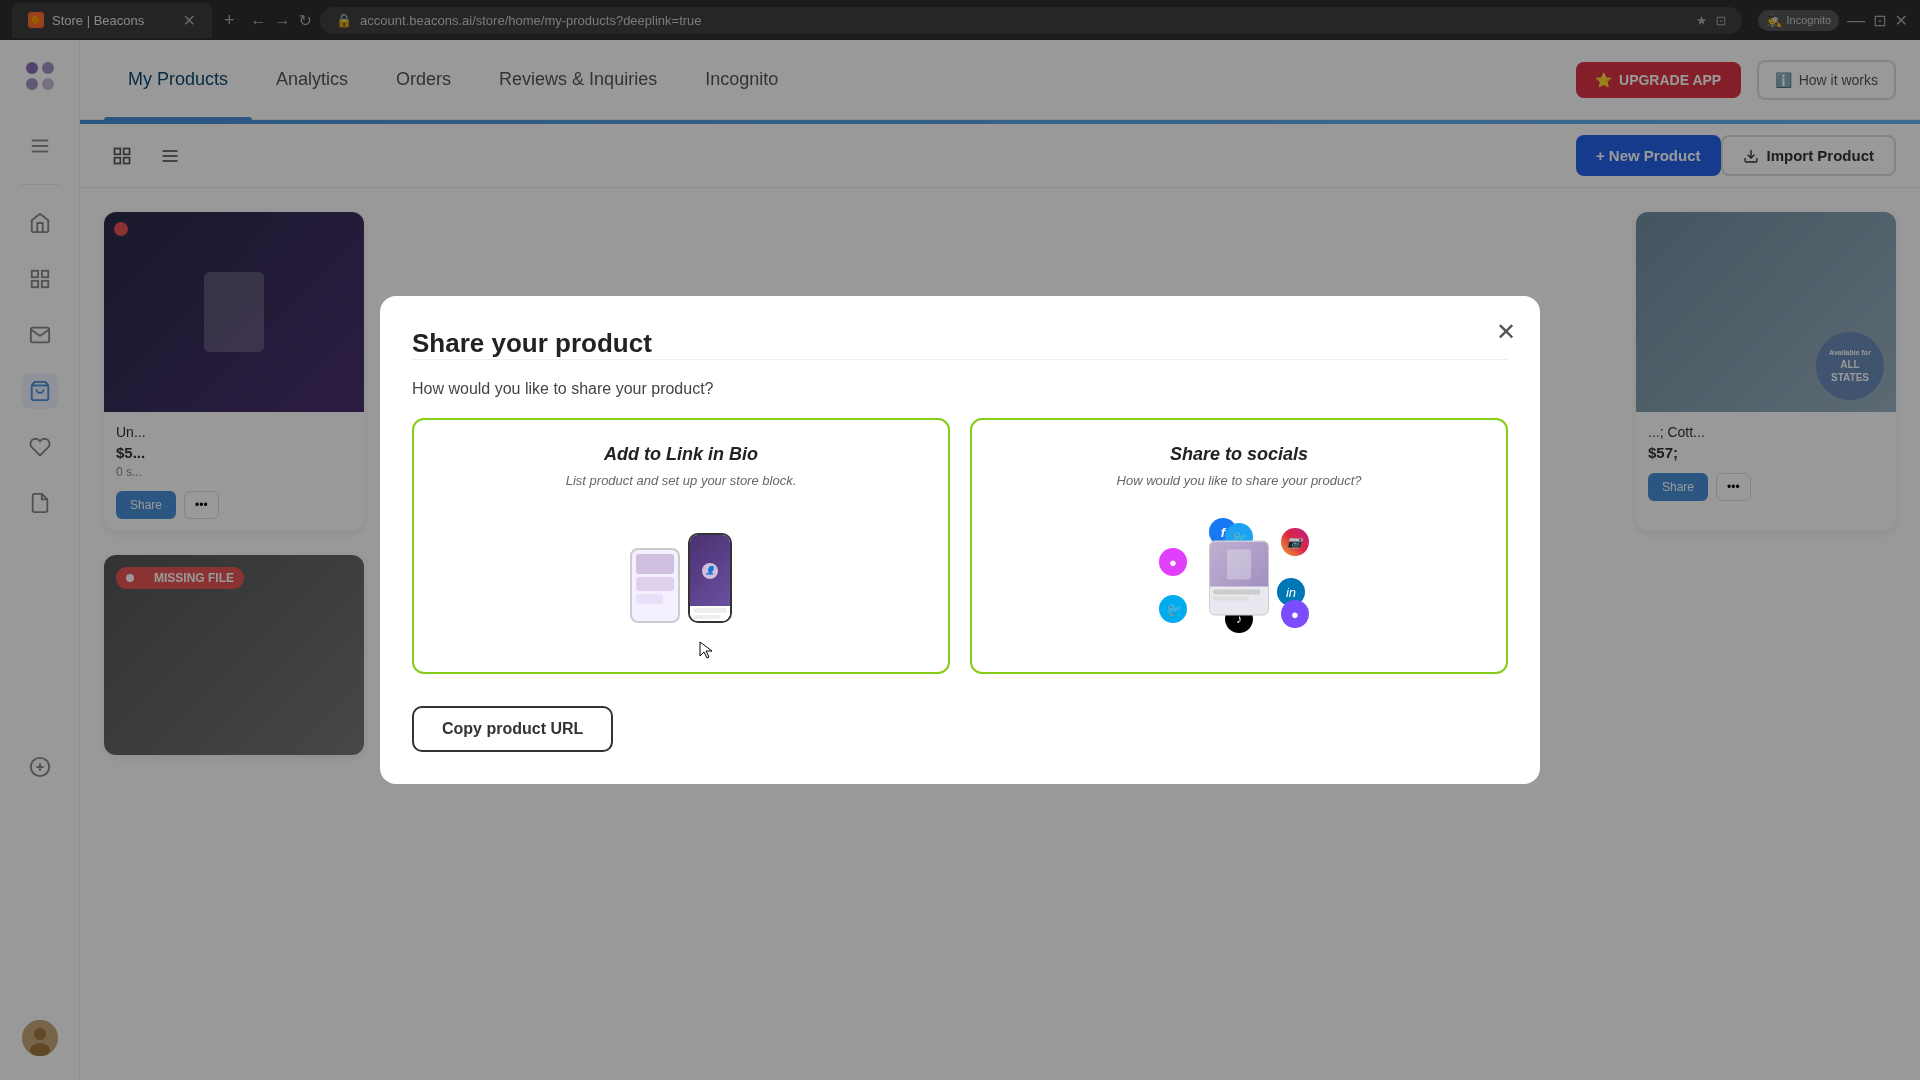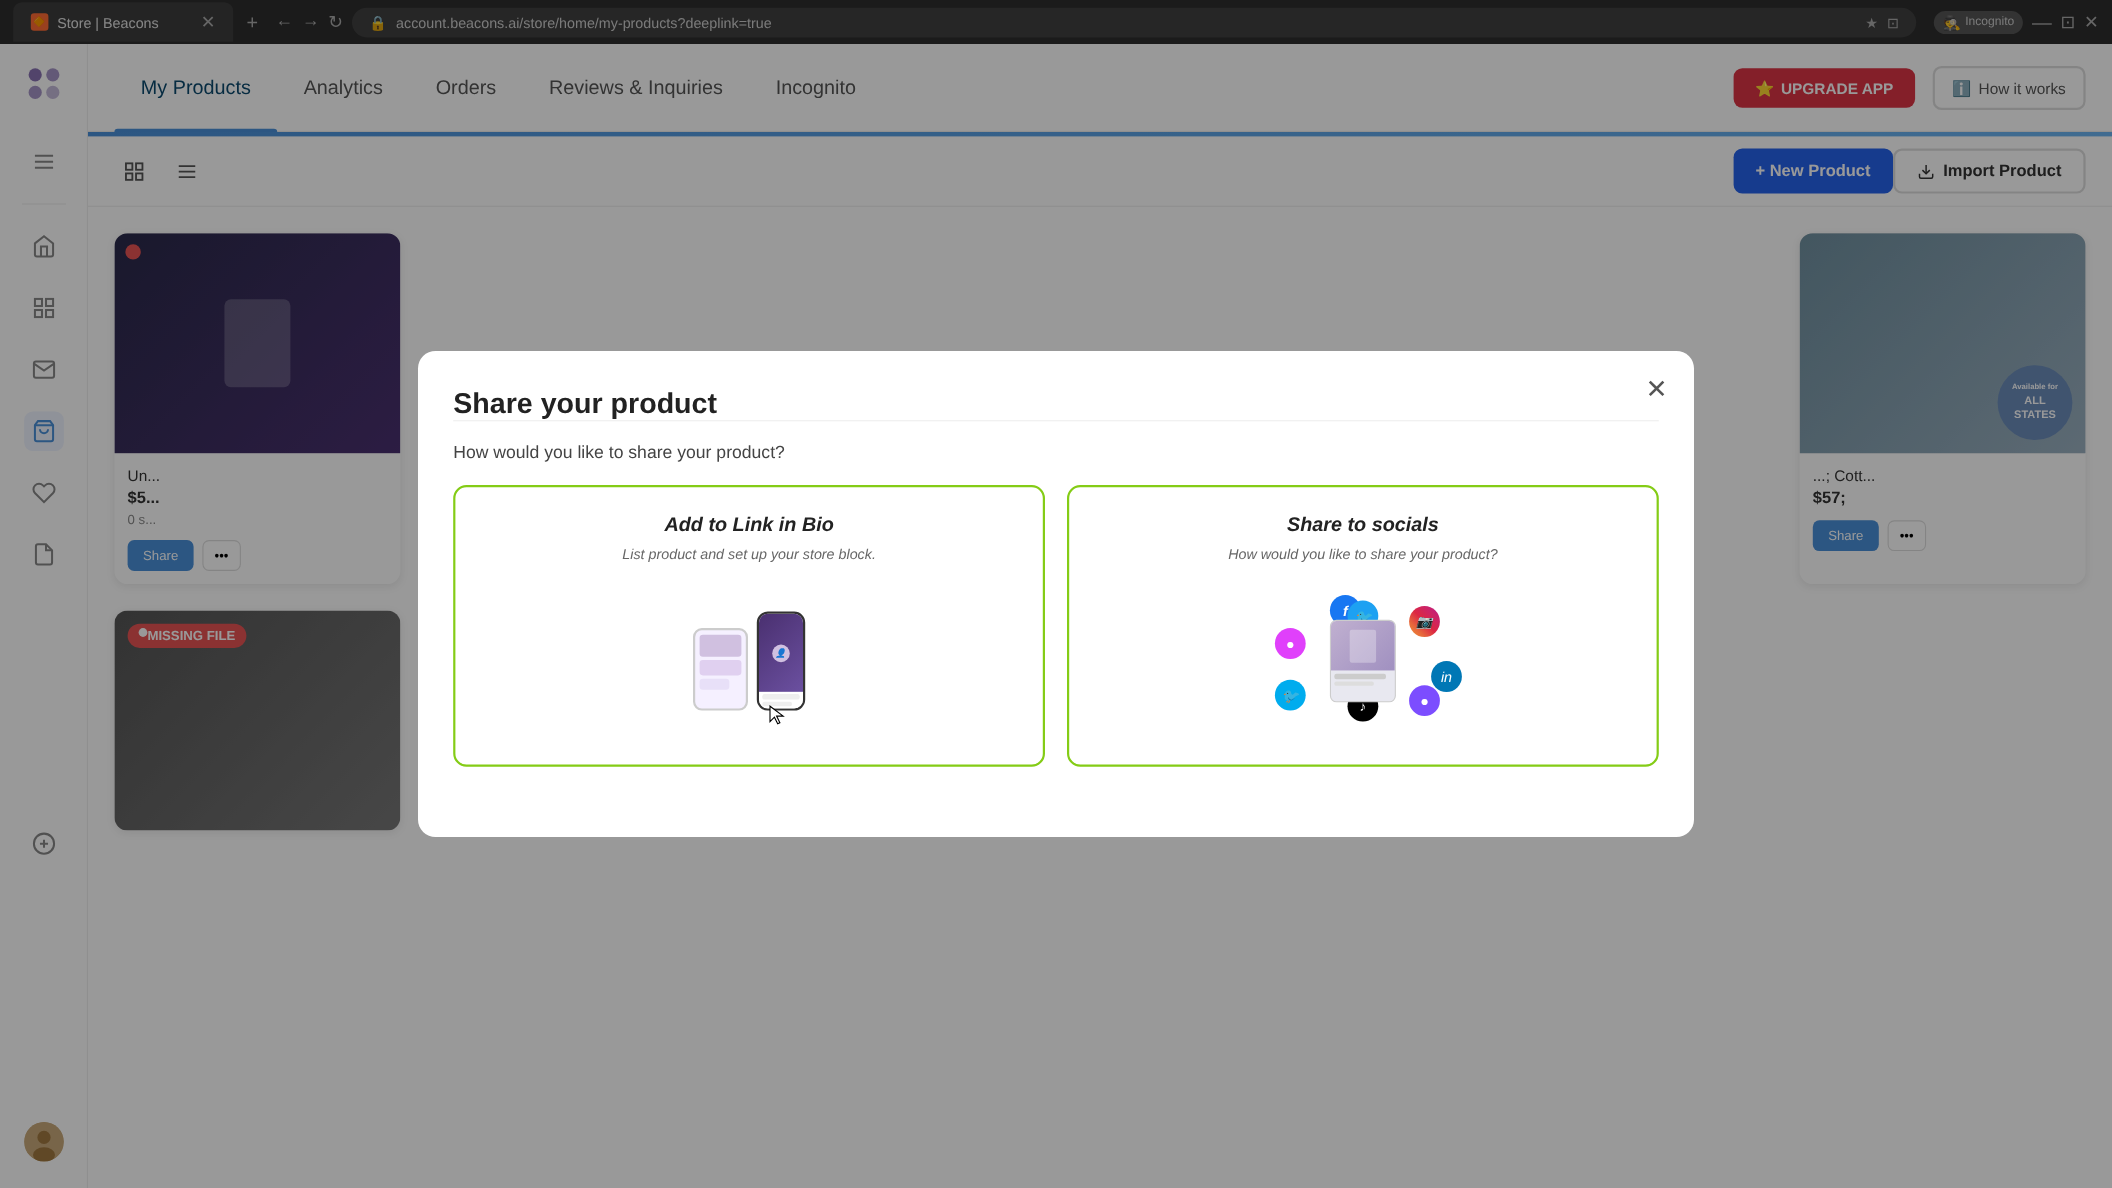--- a/index.html
+++ b/index.html
@@ -47,21 +47,21 @@
     .toolbar { height: 64px; display: flex; align-items: center; padding: 0 24px; gap: 12px; border-bottom: 1px solid #eee; }
     .view-btn { width: 36px; height: 36px; display: flex; align-items: center; justify-content: center; border: none; background: none; cursor: pointer; color: #555; border-radius: 6px; }
     .toolbar-right { margin-left: auto; display: flex; gap: 0; }
     .new-product-btn { background: #2563eb; color: white; border: none; padding: 10px 20px; border-radius: 8px; font-size: 15px; font-weight: 600; cursor: pointer; }
     .import-product-btn { background: white; color: #333; border: 2px solid #ddd; padding: 10px 20px; border-radius: 8px; font-size: 15px; font-weight: 600; cursor: pointer; display: flex; align-items: center; gap: 8px; }
 
     
     .product-grid { padding: 24px; display: flex; gap: 20px; flex-wrap: wrap; overflow-y: auto; }
     .product-card { width: 260px; background: white; border-radius: 12px; overflow: hidden; box-shadow: 0 2px 8px rgba(0,0,0,0.08); }
     .product-img { height: 200px; background: #ddd; display: flex; align-items: center; justify-content: center; position: relative; }
-    .missing-badge { position: absolute; top: 12px; left: 12px; background: #e85454; color: white; font-size: 12px; padding: 4px 10px; border-radius: 12px; display: flex; align-items: flex-start; gap: 0; font-weight: 600; }
+    .missing-badge { position: absolute; top: 12px; left: 12px; background: #e85454; color: white; font-size: 12px; padding: 4px 10px; border-radius: 12px; display: flex; align-items: center; gap: 20px; font-weight: 600; }
     .product-info { padding: 12px; }
     .product-name { font-size: 14px; color: #333; font-weight: 500; }
     .product-price { font-size: 15px; color: #333; font-weight: 600; margin-top: 4px; }
     .product-stats { font-size: 12px; color: #888; margin-top: 4px; }
     .product-actions { display: flex; gap: 8px; margin-top: 12px; }
     .share-btn { background: #4a90d9; color: white; border: none; padding: 6px 14px; border-radius: 6px; font-size: 12px; cursor: pointer; }
     .more-btn { background: none; border: 1px solid #ddd; padding: 6px 10px; border-radius: 6px; font-size: 12px; cursor: pointer; }
 
     
     .modal-overlay { position: fixed; top: 0; left: 0; width: 1920px; height: 1080px; background: rgba(0,0,0,0.4); display: flex; align-items: center; justify-content: center; z-index: 100; }
@@ -345,29 +345,30 @@
               </div>
             </div>
 
             <div style="position:absolute;top:5px;left:60px;width:28px;height:28px;border-radius:50%;background:#1877f2;display:flex;align-items:center;justify-content:center;color:white;font-size:13px;font-weight:bold;">f</div>
 
             <div style="position:absolute;top:10px;left:50%;transform:translateX(-50%);width:28px;height:28px;border-radius:50%;background:#1da1f2;display:flex;align-items:center;justify-content:center;color:white;font-size:13px;">🐦</div>
             <div style="position:absolute;top:15px;right:20px;width:28px;height:28px;border-radius:50%;background:linear-gradient(45deg,#f09433,#e6683c,#dc2743,#cc2366,#bc1888);display:flex;align-items:center;justify-content:center;color:white;font-size:12px;">📷</div>
             <div style="position:absolute;left:10px;top:35px;width:28px;height:28px;border-radius:50%;background:#e040fb;display:flex;align-items:center;justify-content:center;color:white;font-size:13px;">●</div>
             <div style="position:absolute;left:10px;bottom:20px;width:28px;height:28px;border-radius:50%;background:#00acee;display:flex;align-items:center;justify-content:center;color:white;font-size:13px;">🐦</div>
             <div style="position:absolute;bottom:10px;left:50%;transform:translateX(-50%);width:28px;height:28px;border-radius:50%;background:#000;display:flex;align-items:center;justify-content:center;color:white;font-size:12px;">♪</div>
-            <div style="position:absolute;right:0;top:50%;width:28px;height:28px;border-radius:50%;background:#0077b5;display:flex;align-items:center;justify-content:center;color:white;font-size:13px;">in</div>
+            <div style="position:absolute;right:24px;top:50%;width:28px;height:28px;border-radius:50%;background:#0077b5;display:flex;align-items:center;justify-content:center;color:white;font-size:13px;">in</div>
             <div style="position:absolute;right:20px;bottom:15px;width:28px;height:28px;border-radius:50%;background:#7c4dff;display:flex;align-items:center;justify-content:center;color:white;font-size:13px;">●</div>
           </div>
         </div>
       </div>
 
     </div>
 
     
+    <button class="copy-url-btn">Copy product URL</button>
   </div>
 </div>
 
 <div style="position:fixed;left:698px;top:640px;width:20px;height:20px;pointer-events:none;z-index:9999;">
   <svg width="20" height="20" viewBox="0 0 20 20">
     <path d="M2 2 L2 16 L6 12 L9 18 L11 17 L8 11 L14 11 Z" fill="white" stroke="black" stroke-width="1"></path>
   </svg>
 </div>
 
 </body></html>

